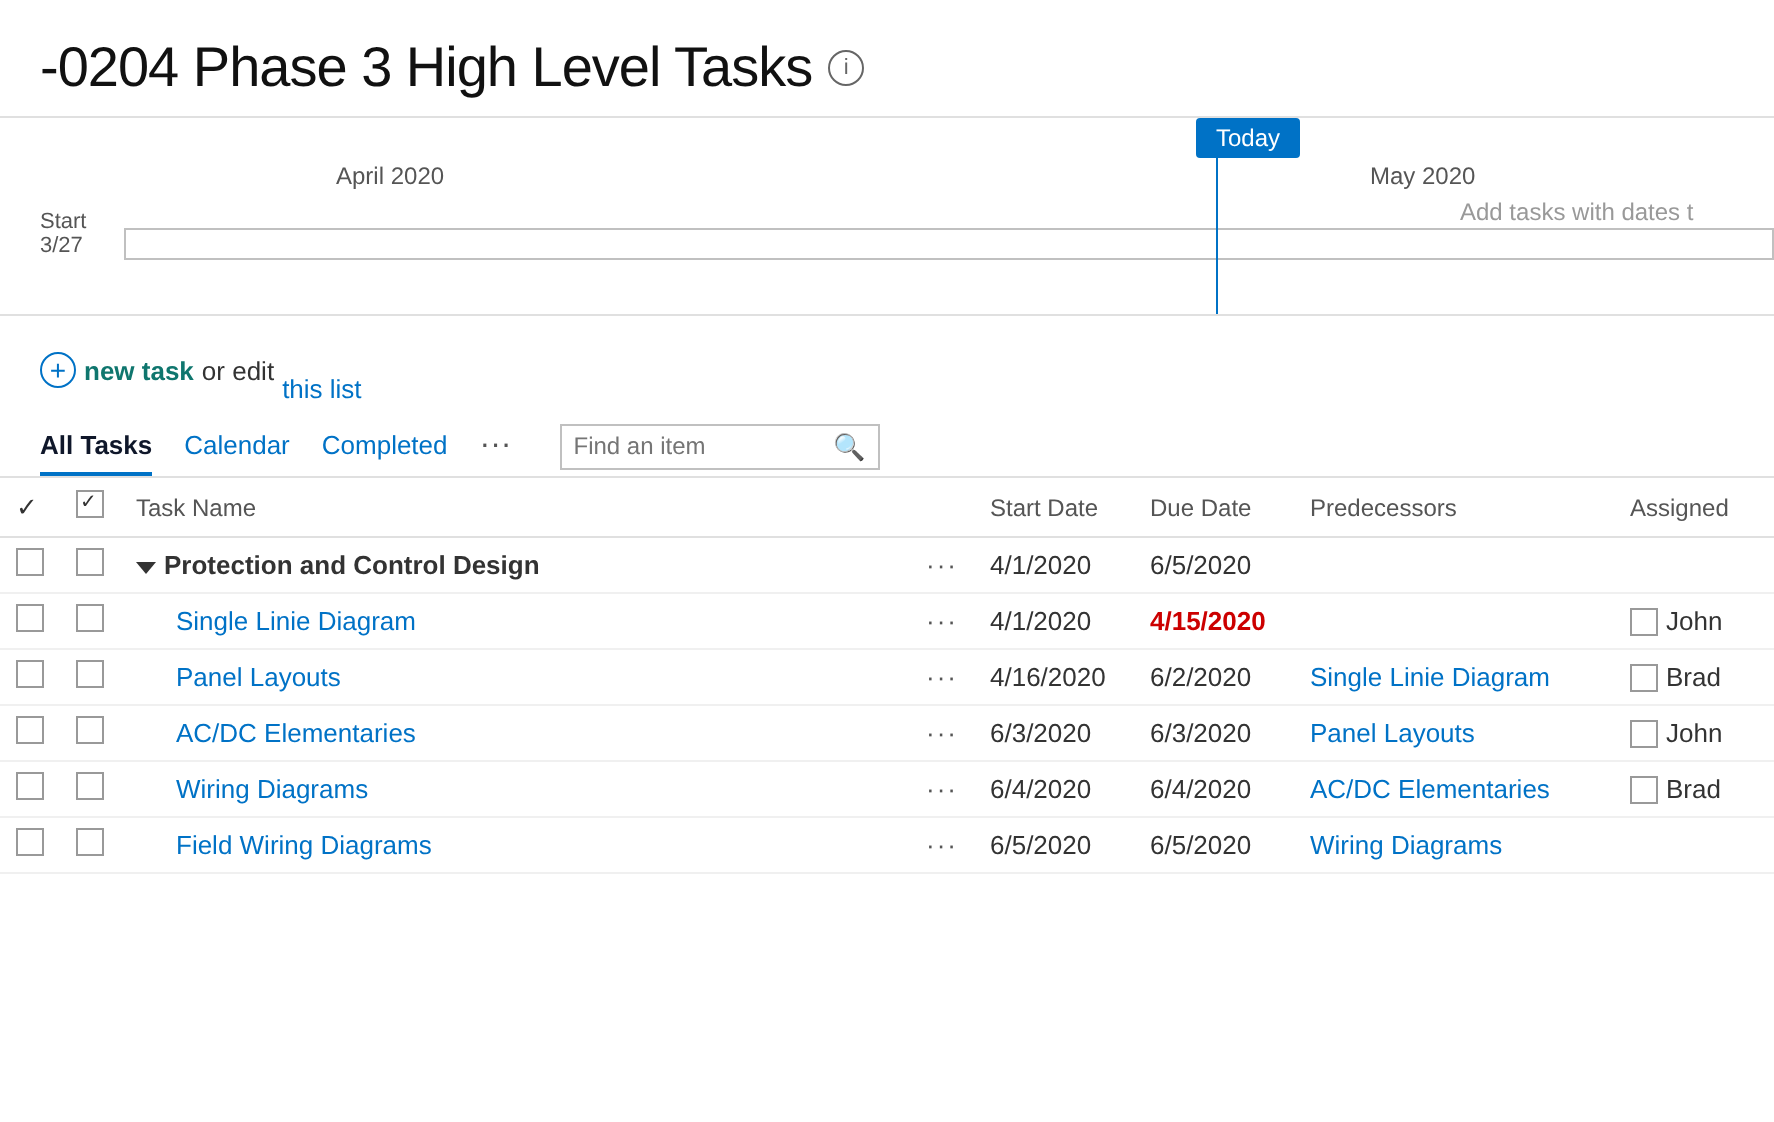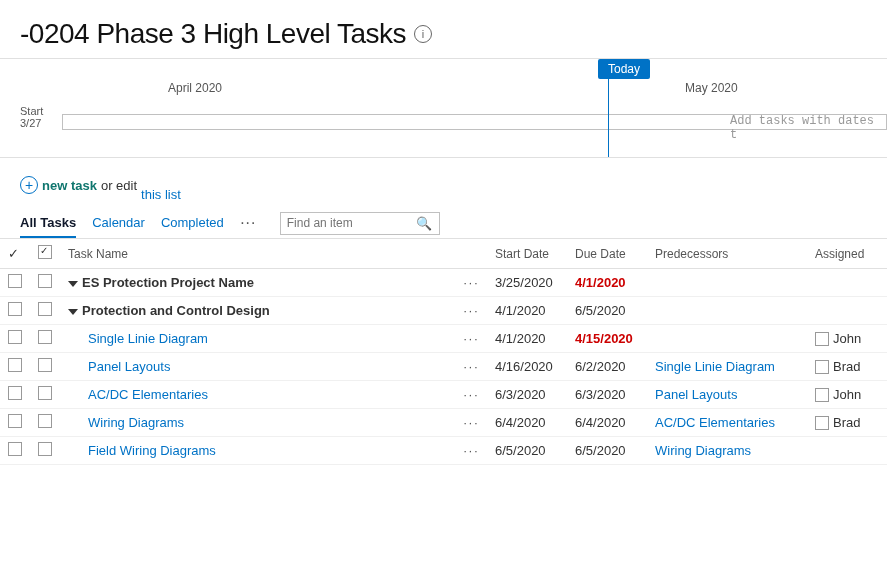--- a/index.html
+++ b/index.html
@@ -109,25 +109,24 @@
       top: 18px;
       left: 608px;
       width: 1px;
       height: 82px;
       background: #0072c6;
       z-index: 5;
     }
 
     .gantt-add-tasks-text {
       position: absolute;
-      top: 55px;
+      top: 40px;
       left: 730px;
       font-size: 12px;
       color: #999;
-      font-family: Liberation Mono, monospace;
     }
 
     
     .new-task-bar {
       padding: 10px 20px 6px 20px;
       display: flex;
       align-items: center;
       gap: 4px;
     }
     .new-task-plus {
@@ -352,30 +351,20 @@
       <th class="col-name">Task Name</th>
       <th class="col-dots"></th>
       <th class="col-start">Start Date</th>
       <th class="col-due">Due Date</th>
       <th class="col-pred">Predecessors</th>
       <th class="col-assign">Assigned</th>
     </tr>
   </thead>
   <tbody id="task-tbody">
 
-  <tr>
-        <td class="col-check"><span class="check-box"></span></td>
-        <td class="col-check2"><span class="check-box"></span></td>
-        <td class="col-name" style="padding-left: 8px;"><span class="triangle"></span><span class="task-name-bold">ES Protection Project Name</span></td>
-        <td class="col-dots"><span class="dots">···</span></td>
-        <td class="col-start" style="color: rgb(51, 51, 51);">3/25/2020</td>
-        <td class="col-due" style="color: rgb(204, 0, 0); font-weight: 600;">4/1/2020</td>
-        <td class="col-pred"></td>
-        <td class="col-assign"></td>
-      </tr>
       <tr>
         <td class="col-check"><span class="check-box"></span></td>
         <td class="col-check2"><span class="check-box"></span></td>
         <td class="col-name" style="padding-left: 8px;"><span class="triangle"></span><span class="task-name-bold">Protection and Control Design</span></td>
         <td class="col-dots"><span class="dots">···</span></td>
         <td class="col-start" style="color: rgb(51, 51, 51);">4/1/2020</td>
         <td class="col-due" style="color: rgb(51, 51, 51);">6/5/2020</td>
         <td class="col-pred"></td>
         <td class="col-assign"></td>
       </tr>

